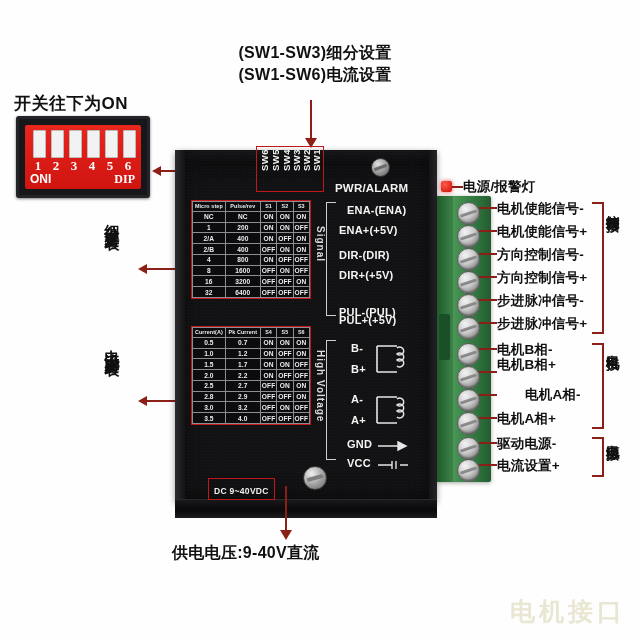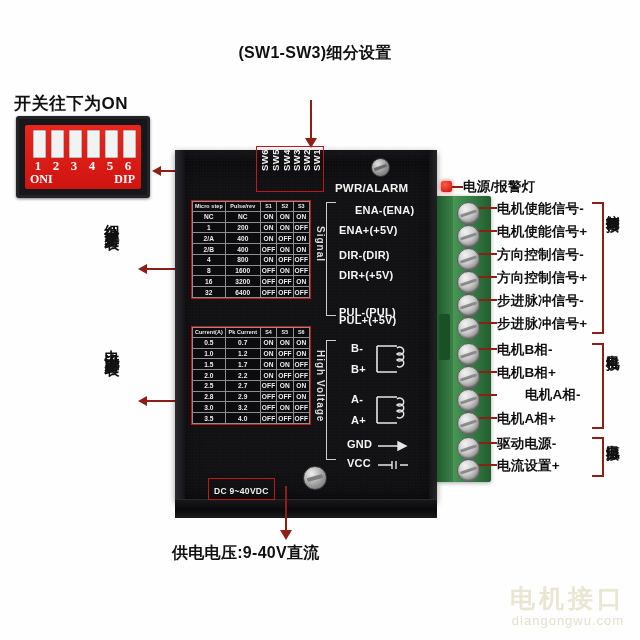--- a/index.html
+++ b/index.html
@@ -17,21 +17,21 @@
   #left-title{left:14px;top:92px;font-weight:bold;font-size:17px;color:#111;letter-spacing:.5px;}
 
   
   #dip-wrap{left:16px;top:116px;width:128px;height:76px;background:#17171a;
     border:3px solid #242428;border-radius:3px;box-shadow:0 1px 3px rgba(0,0,0,.5);}
   #dip-red{position:absolute;left:6px;top:6px;right:6px;bottom:6px;background:#e01b16;border-radius:2px;
     background-image:linear-gradient(180deg,#e8261d 0%,#cf1410 100%);}
   .dip-sw{position:absolute;top:5px;width:11px;height:26px;background:#f2f2f2;border:1px solid #bdbdbd;border-radius:1px;}
   .dip-num{position:absolute;top:33px;width:12px;text-align:center;color:#fff;font-weight:bold;font-size:13px;
     font-family:"Liberation Serif",serif;}
-  #dip-on{position:absolute;left:5px;top:47px;color:#fff;font-weight:bold;font-size:12px;font-family:Liberation Serif, serif;}
+  #dip-on{position:absolute;left:5px;top:47px;color:#fff;font-weight:bold;font-size:12px;font-family:Liberation Sans, sans-serif;}
   #dip-dip{position:absolute;right:6px;top:47px;color:#fff;font-weight:bold;font-size:12px;font-family:"Liberation Serif",serif;}
 
   
   .vlabel{writing-mode:vertical-rl;text-orientation:upright;font-weight:bold;font-size:15px;
     color:#111;letter-spacing:2px;line-height:1;}
   #vlab-micro{left:105px;top:212px;}
   #vlab-cur{left:105px;top:338px;}
 
   
   #board{left:175px;top:150px;width:262px;height:352px;background:#121214;
@@ -128,20 +128,21 @@
   
   #wm{right:14px;bottom:12px;text-align:center;color:#e6e3cf;}
   #wm-cn{font-size:25px;font-weight:bold;letter-spacing:4px;color:#e9e6d2;}
   #wm-en{font-size:13px;letter-spacing:1px;color:#e4e1cd;margin-top:-2px;}
 </style>
 </head>
 <body>
 
 <div class="abs" id="top-annot">
   <div>(SW1-SW3)细分设置</div>
+  <div>(SW1-SW6)电流设置</div>
 </div>
 
 <div class="arrow arrow-v abs" style="left:310px;top:100px;height:40px;"></div>
 <div class="ahead-d abs" style="left:305px;top:138px;"></div>
 
 <div class="abs" id="left-title">开关往下为ON</div>
 
 <div class="abs" id="dip-wrap">
   <div id="dip-red">
     <div class="dip-sw" style="left:8px;"></div>
@@ -332,21 +333,21 @@
     </table>
   </div>
 
   <div id="dcbox">
     <span id="dclab">DC 9~40VDC</span>
   </div>
 
   <div class="wbr" style="left:151px;top:52px;width:9px;height:112px;"></div>
   <div class="bracket-lab" style="left:140px;top:76px;">Signal</div>
 
-  <div class="sigtxt" style="left:172px;top:54px;padding-left:8px;">ENA-(ENA)</div>
+  <div class="sigtxt" style="left:164px;top:54px;padding-left:8px;">ENA-(ENA)</div>
   <div class="sigtxt" style="left:164px;top:74px;">ENA+(+5V)</div>
   <div class="sigtxt" style="left:164px;top:99px;">DIR-(DIR)</div>
   <div class="sigtxt" style="left:164px;top:119px;">DIR+(+5V)</div>
   <div class="sigtxt" style="left:164px;top:156px;">PUL-(PUL)</div>
   <div class="sigtxt" style="left:164px;top:164px;">PUL+(+5V)</div>
 
   <div class="wbr" style="left:151px;top:190px;width:9px;height:118px;"></div>
   <div class="bracket-lab" style="left:140px;top:200px;">High Voltage</div>
 
   <div class="sigtxt" style="left:176px;top:192px;">B-</div>
@@ -404,21 +405,21 @@
 <div class="rline abs" style="left:479px;top:276px;width:18px;"></div>
 <div class="rlab abs" style="left:497px;top:269px;">方向控制信号+</div>
 <div class="rline abs" style="left:479px;top:299px;width:18px;"></div>
 <div class="rlab abs" style="left:497px;top:292px;">步进脉冲信号-</div>
 <div class="rline abs" style="left:479px;top:322px;width:18px;"></div>
 <div class="rlab abs" style="left:497px;top:315px;">步进脉冲信号+</div>
 
 <div class="rline abs" style="left:479px;top:348px;width:18px;"></div>
 <div class="rlab abs" style="left:497px;top:341px;">电机B相-</div>
 <div class="rline abs" style="left:479px;top:371px;width:18px;"></div>
-<div class="rlab abs" style="left:497px;top:364px;">电机B相+</div>
+<div class="rlab abs" style="left:497px;top:356px;">电机B相+</div>
 <div class="rline abs" style="left:479px;top:394px;width:18px;"></div>
 <div class="rlab abs" style="left:497px;top:386px;margin-left:28px;">电机A相-</div>
 <div class="rline abs" style="left:479px;top:417px;width:18px;"></div>
 <div class="rlab abs" style="left:497px;top:410px;">电机A相+</div>
 
 <div class="rline abs" style="left:479px;top:442px;width:18px;"></div>
 <div class="rlab abs" style="left:497px;top:435px;">驱动电源-</div>
 <div class="rline abs" style="left:479px;top:464px;width:18px;"></div>
 <div class="rlab abs" style="left:497px;top:457px;">电流设置+</div>
 
@@ -430,14 +431,13 @@
 
 <div class="gbr abs" style="left:592px;top:437px;width:10px;height:36px;"></div>
 <div class="gblab abs" style="left:605px;top:434px;">电源接口</div>
 
 <div class="arrow arrow-v abs" style="left:285px;top:486px;height:48px;"></div>
 <div class="ahead-d abs" style="left:280px;top:530px;"></div>
 <div class="abs" id="bot-annot">供电电压:9-40V直流</div>
 
 <div class="abs" id="wm">
   <div id="wm-cn">电机接口</div>
-  <div id="wm-en">diangongwu.com</div>
 </div>
 
 </body></html>

